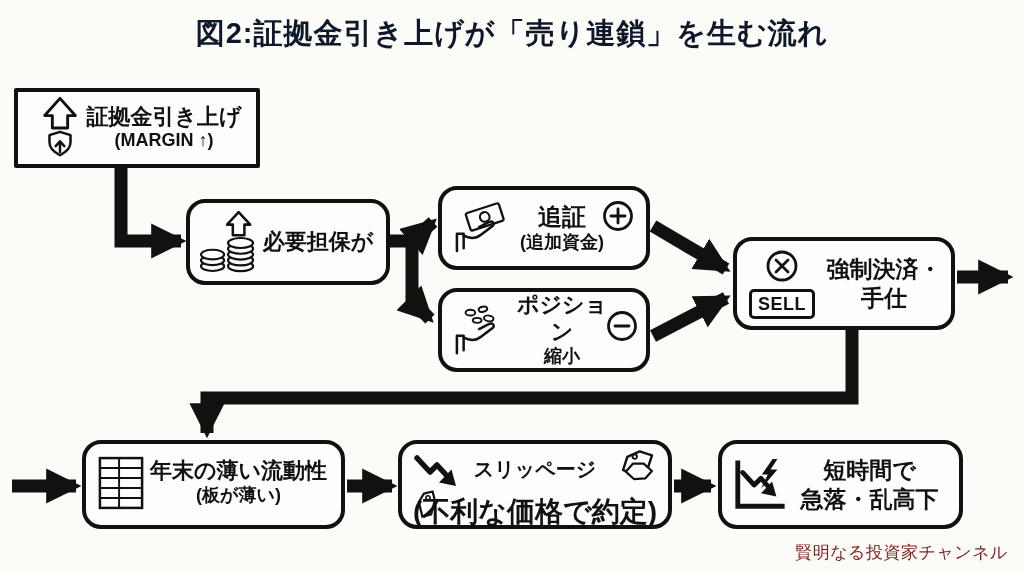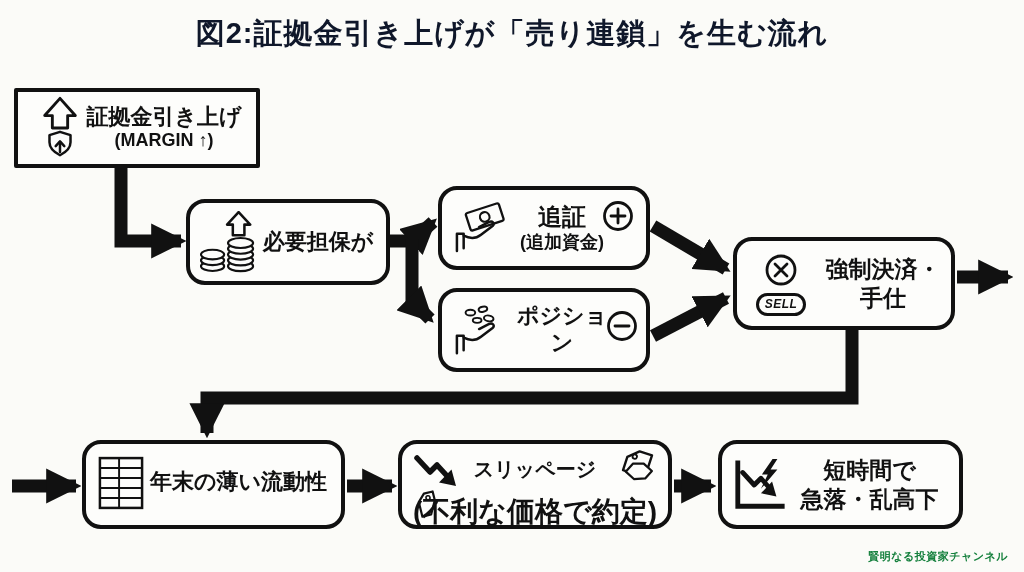--- a/index.html
+++ b/index.html
@@ -28,44 +28,44 @@
     border-radius:19px;
     display:flex;align-items:center;
     box-sizing:border-box;
   }
   .node .txt{flex:1;text-align:center;line-height:1.22;font-weight:800;}
   .node .l1{font-size:22px;}
   .node .l2{font-size:18px;}
   .icon{flex:0 0 auto;display:block;}
   .badge-circle{position:absolute;}
   .sell-badge{
-    border:3px solid #111;border-radius:12px;
-    font-size:12px;font-weight:800;letter-spacing:.5px;
-    padding:1px 6px;display:inline-block;line-height:1.25;font-style:italic;
+    border:3px solid #111;border-radius:5px;
+    font-size:18px;font-weight:800;letter-spacing:.5px;
+    padding:1px 6px;display:inline-block;line-height:1.25;
   }
   
   #n1{left:14px;top:88px;width:246px;height:80px;padding:0 10px 0 20px;border-radius:2px;}
   #n2{left:186px;top:199px;width:204px;height:86px;padding:0 6px 0 10px;}
   #n3{left:438px;top:186px;width:212px;height:84px;padding:0 30px 0 12px;position:absolute;}
   #n4{left:438px;top:288px;width:212px;height:84px;padding:0 30px 0 12px;}
   #n5{left:733px;top:237px;width:222px;height:93px;padding:0 8px 0 12px;}
   #n5 .txt{text-align:center;padding-left:10px;}
   #n5 .l1,#n5 .l2{font-size:23px;}
   #n6{left:82px;top:440px;width:263px;height:89px;padding:0 8px 4px 12px;}
   #n7{left:398px;top:440px;width:274px;height:89px;display:block;}
   #n7 .txt{position:absolute;left:0;top:13px;width:100%;}
   #n7 .l1{font-size:20px;}
   #n7 .l2{font-size:28px;margin-top:14px;}
   #n8{left:718px;top:440px;width:245px;height:89px;padding:0 8px 0 10px;}
   #n8 .l1,#n8 .l2{font-size:23px;}
   #n3 .l1{font-size:24px;}
   .leftcol{display:flex;flex-direction:column;align-items:center;gap:5px;flex:0 0 64px;}
   .watermark{
     position:absolute;right:16px;bottom:8px;z-index:3;
-    font-size:11px;color:#15803d;font-weight:700;letter-spacing:.5px;
+    font-size:17px;color:#7f1d1d;font-weight:400;letter-spacing:.5px;
   }
 </style>
 </head>
 <body>
 
 <div class="canvas">
 
   <div class="title">図2:証拠金引き上げが「売り連鎖」を生む流れ</div>
 
   <svg class="arrow-layer" width="1024" height="572" viewBox="0 0 1024 572">
@@ -156,20 +156,21 @@
         <ellipse cx="36" cy="13" rx="5" ry="3" transform="rotate(10 36 13)"></ellipse>
         <ellipse cx="24" cy="15" rx="4.5" ry="2.6"></ellipse>
       </g>
       <g fill="none" stroke="#111" stroke-width="2.6" stroke-linecap="round" stroke-linejoin="round">
         <path d="M3,49 V31 h7 v15"></path>
         <path d="M10,33 c6,3 13,3 18,-1 l12,-9 c3,-2.5 0,-6 -4,-4 l-10,5"></path>
       </g>
     </svg>
     <div class="txt">
       <div class="l1">ポジション</div>
+      <div class="l2">縮小</div>
     </div>
     <svg class="badge-circle" style="top:17px;right:7px;" width="34" height="34" viewBox="0 0 34 34">
       <circle cx="17" cy="17" r="13.5" fill="none" stroke="#111" stroke-width="2.8"></circle>
       <path d="M10,17 H24" stroke="#111" stroke-width="2.8" stroke-linecap="round"></path>
     </svg>
   </div>
 
   <div class="node" id="n5">
     <div class="leftcol">
       <svg width="36" height="36" viewBox="0 0 36 36">
@@ -183,20 +184,21 @@
     </div>
   </div>
 
   <div class="node" id="n6">
     <svg class="icon" width="46" height="54" viewBox="0 0 48 56">
       <rect x="2" y="2" width="44" height="52" fill="#fdfdfb" stroke="#111" stroke-width="2.6"></rect>
       <path d="M22,2 V54 M2,12.4 H46 M2,22.8 H46 M2,33.2 H46 M2,43.6 H46" stroke="#111" stroke-width="2" fill="none"></path>
     </svg>
     <div class="txt">
       <div class="l1">年末の薄い流動性</div>
+      <div class="l2">(板が薄い)</div>
     </div>
   </div>
 
   <div class="node" id="n7">
     <svg style="position:absolute;left:12px;top:11px;" width="46" height="36" viewBox="0 0 46 36">
       <path d="M3,3 L16,17 L23,10 L34,22" fill="none" stroke="#111" stroke-width="5.5" stroke-linecap="round" stroke-linejoin="round"></path>
       <polygon points="42,31 25,27.5 37.5,14.5" fill="#111"></polygon>
     </svg>
     <svg style="position:absolute;right:8px;top:6px;" width="48" height="42" viewBox="0 0 48 42">
       <g transform="rotate(18 30 20)">

